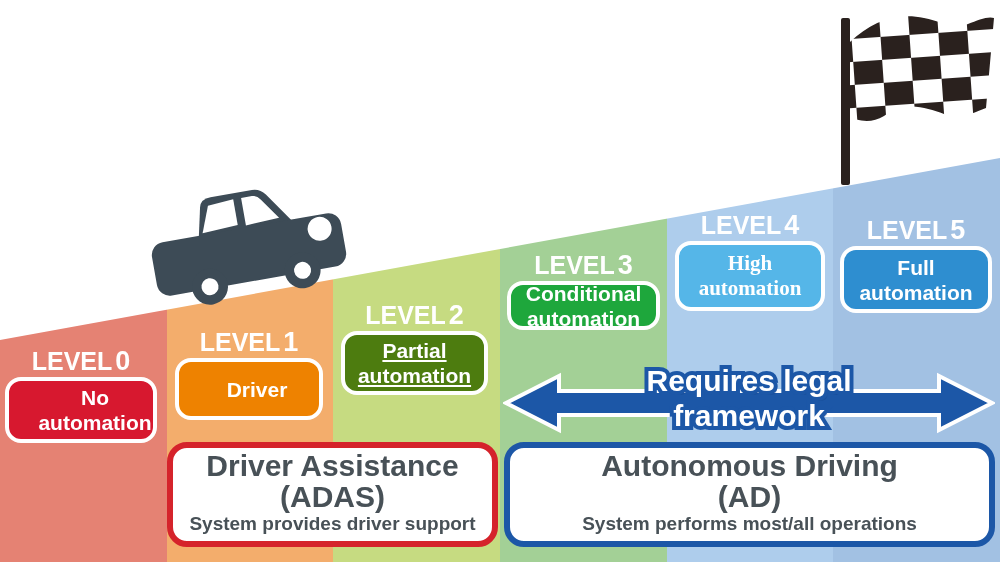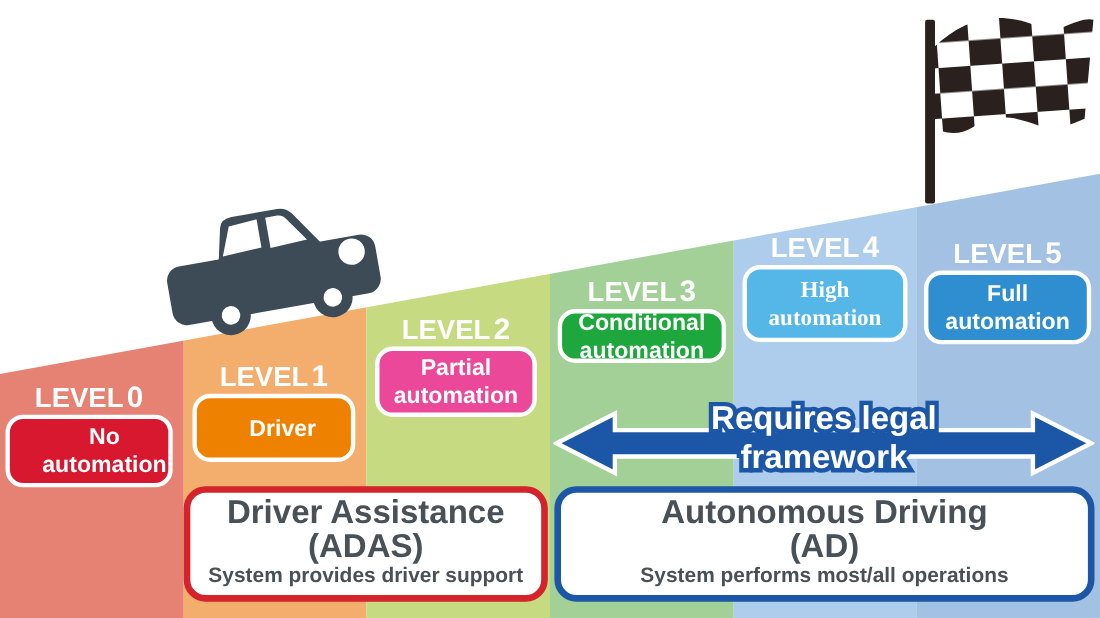--- a/index.html
+++ b/index.html
@@ -11,21 +11,21 @@
   .band{flex:1;height:100%;}
   
   .level{position:absolute;text-align:center;}
   .level-label{color:#fff;font-size:25px;line-height:27px;height:27px;white-space:nowrap;}
   .level-num{font-size:27px;margin-left:3px;}
   .level-box{margin-top:2px;border:4px solid #fff;border-radius:16px;color:#fff;
              font-size:21px;line-height:25px;display:flex;flex-direction:column;
              justify-content:center;box-sizing:border-box;}
   .lv0{left:5px;top:348px;width:152px;}   .lv0 .level-box{height:66px;padding-left:28px;}
   .lv1{left:175px;top:329px;width:148px;} .lv1 .level-box{height:62px;}
-  .lv2{left:341px;top:286px;width:147px;} .lv2 .level-box{height:64px;}
+  .lv2{left:341px;top:302px;width:147px;} .lv2 .level-box{height:64px;}
   .lv3{left:507px;top:252px;width:153px;} .lv3 .level-box{height:49px;}
   .lv4{left:675px;top:212px;width:150px;text-align:center;} .lv4 .level-box{height:70px;}
   .lv5{left:840px;top:189px;width:152px;margin-top:28px;} .lv5 .level-box{height:67px;}
   
   .arrow-svg{position:absolute;left:503px;top:371px;width:492px;height:64px;}
   .arrow-label{position:absolute;left:503px;top:363px;width:492px;text-align:center;}
   .arrow-line{position:relative;height:35px;font-size:30px;line-height:35px;}
   .arrow-line .stroke{position:absolute;left:50%;transform:translateX(-50%);white-space:nowrap;
                       -webkit-text-stroke:8px;text-shadow:3px 4px 0 rgba(21,61,125,0.28);}
   .arrow-line .fill{position:absolute;left:50%;transform:translateX(-50%);white-space:nowrap;color:#fff;}
@@ -88,21 +88,21 @@
     </div>
   </div>
   <div class="level lv1">
     <div class="level-label"><span>LEVEL</span><span class="level-num">1</span></div>
     <div class="level-box" style="background-color: rgb(238, 130, 0); padding-left: 16px;">
       <span>Driver</span>
     </div>
   </div>
   <div class="level lv2">
     <div class="level-label"><span>LEVEL</span><span class="level-num">2</span></div>
-    <div class="level-box" style="background-color: #ec4899;">
+    <div class="level-box" style="background-color: #4d7c0f; text-decoration: underline;">
       <span>Partial</span>
       <span>automation</span>
     </div>
   </div>
   <div class="level lv3">
     <div class="level-label"><span>LEVEL</span><span class="level-num">3</span></div>
     <div class="level-box" style="background-color: rgb(30, 167, 60);">
       <span>Conditional</span>
       <span>automation</span>
     </div>

